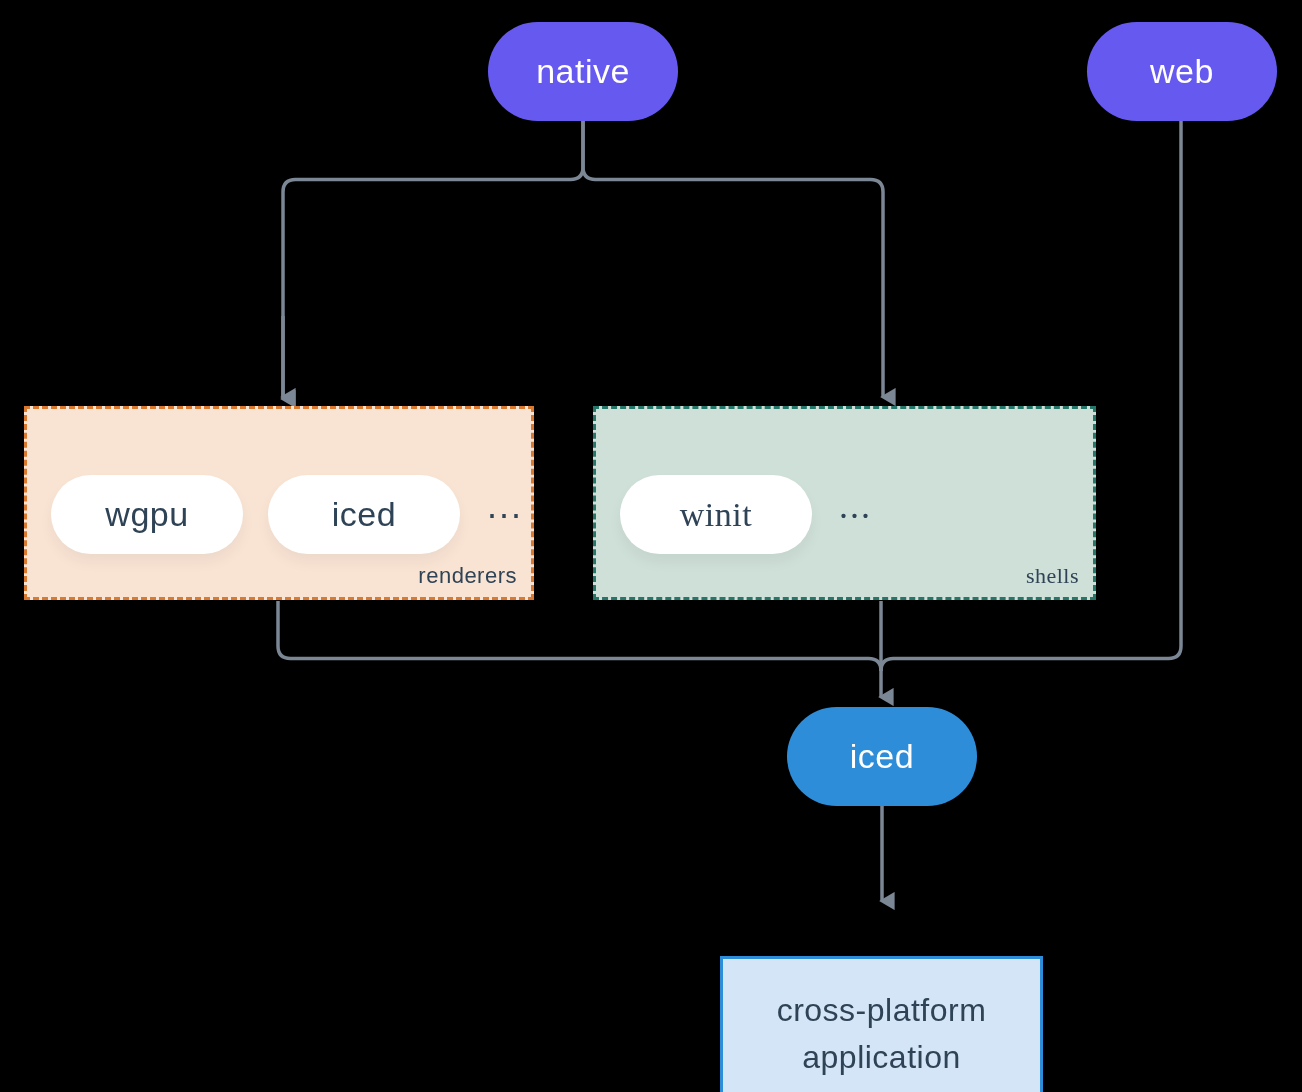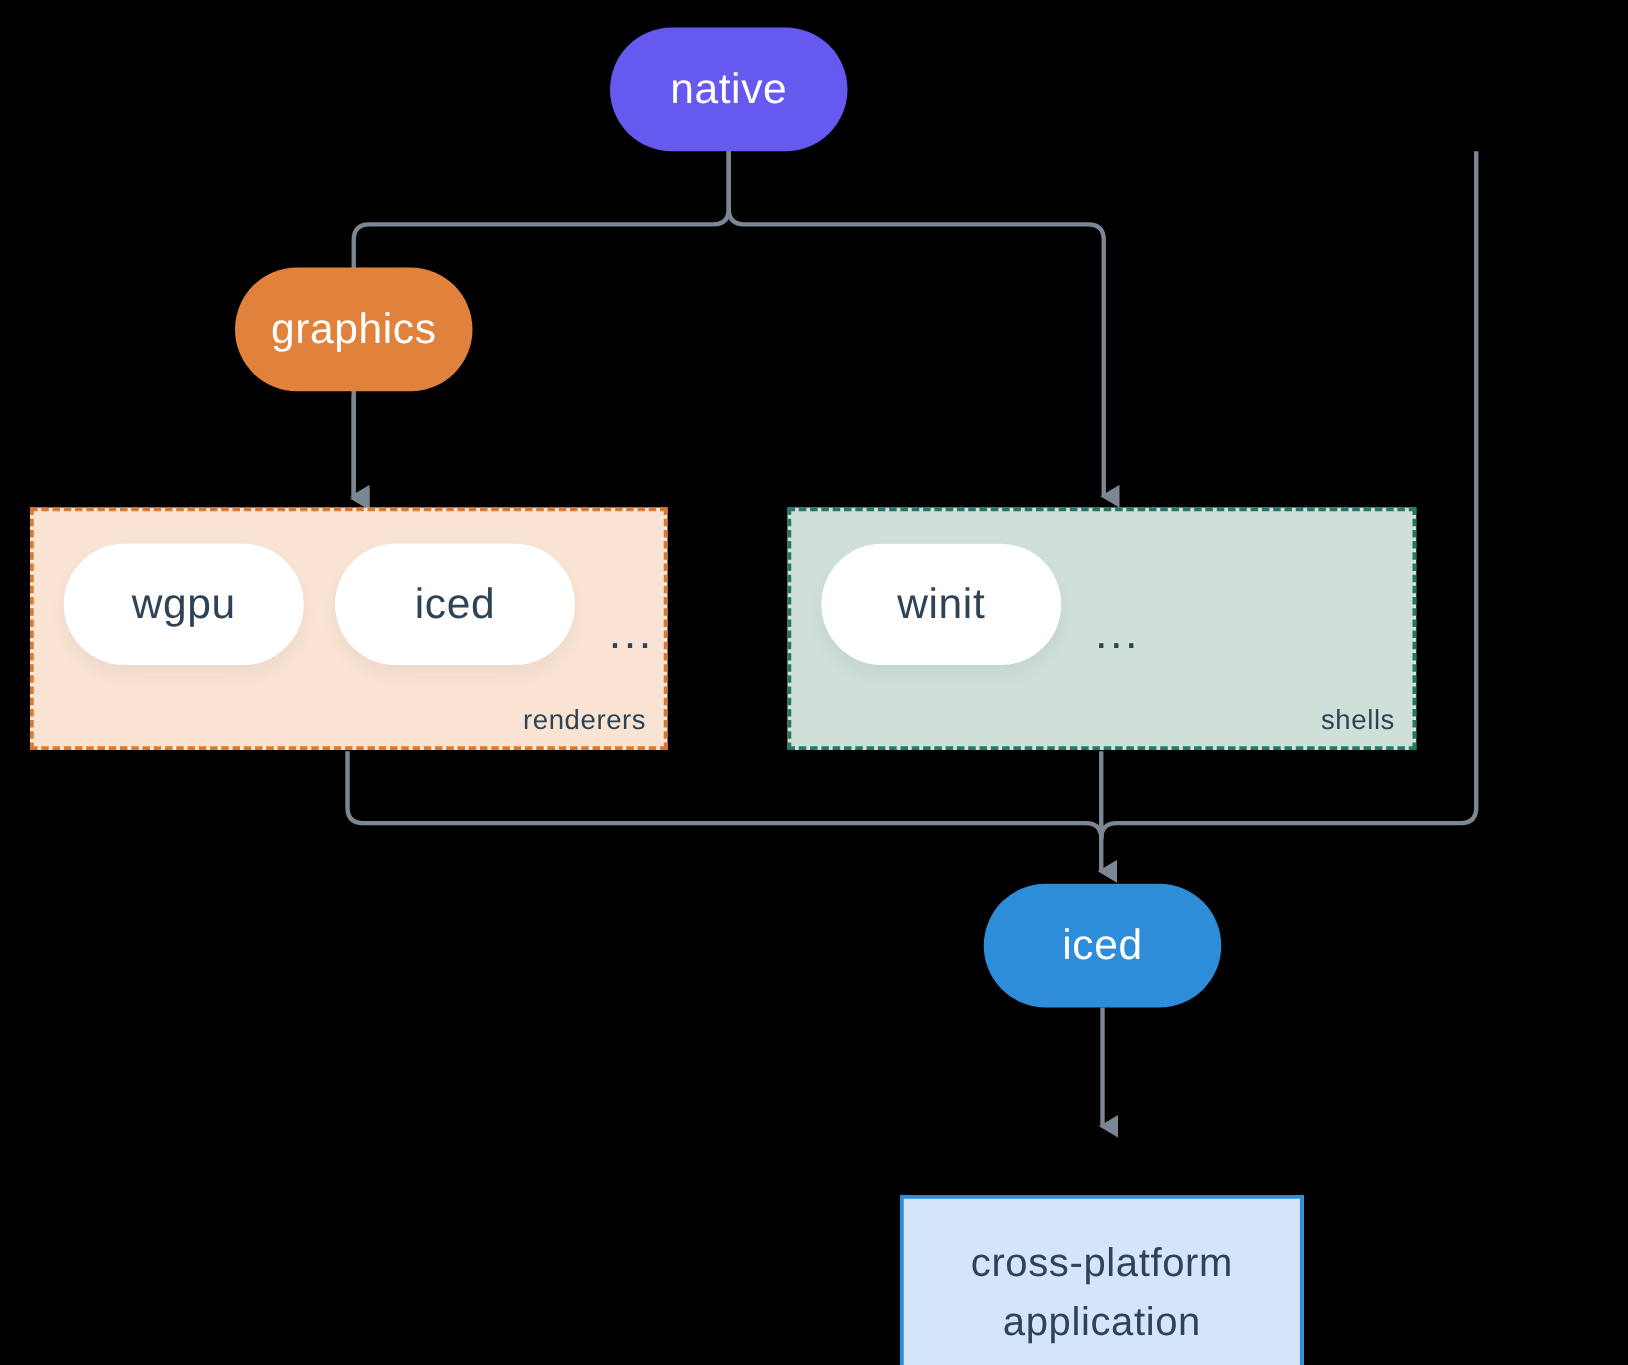--- a/index.html
+++ b/index.html
@@ -31,31 +31,33 @@
     box-sizing:border-box;
     display:flex;align-items:flex-start;
     padding:26px 0 0 24px;gap:25px;
   }
   .g-renderers{
     left:24px;width:510px;
     background:var(--renderers-bg,#f9e4d4);
     border:3px dashed var(--renderers-border,#d97a30);
   }
   .g-shells{
-    left:630px;width:503px;
+    left:593px;width:503px;
     background:var(--shells-bg,#cfe0d8);
     border:3px dashed var(--shells-border,#26776a);
+    font-family:Liberation Serif, serif;
   }
   .white-pill{
-    width:192px;height:97px;flex:0 0 auto;
+    width:192px;height:79px;flex:0 0 auto;
     display:flex;align-items:center;justify-content:center;
     background:#fff;border-radius:60px;
     font-size:34px;letter-spacing:.5px;
     color:var(--dark-text,#2f4356);
     box-shadow:0 8px 14px rgba(0,0,0,0.05);
+    margin-top:40px;
   }
   .ellipsis{
     align-self:center;margin-top:-20px;margin-left:2px;
     font-size:36px;color:var(--dark-text,#2f4356);letter-spacing:2px;
   }
   .group-label{
     position:absolute;right:14px;bottom:8px;
     font-size:22px;color:var(--dark-text,#2f4356);letter-spacing:.5px;
   }
 
@@ -92,21 +94,21 @@
     <path d="M278,601 V646 Q278,658.5 290.5,658.5 H868.5 Q881,658.5 881,671"></path>
 
     <path d="M1181,121 V646 Q1181,658.5 1168.5,658.5 H893.5 Q881,658.5 881,671"></path>
 
     <path d="M881,601 V697" marker-end="url(#arrow)"></path>
 
     <path d="M882,806 V901" marker-end="url(#arrow)"></path>
   </svg>
 
   <div class="pill n-native">native</div>
-  <div class="pill n-graphics">graphics</div>
+  <div class="pill n-web">web</div>
 
   <div class="group g-renderers">
     <div class="white-pill">wgpu</div>
     <div class="white-pill">iced</div>
     <div class="ellipsis">...</div>
     <div class="group-label">renderers</div>
   </div>
 
   <div class="group g-shells">
     <div class="white-pill">winit</div>

